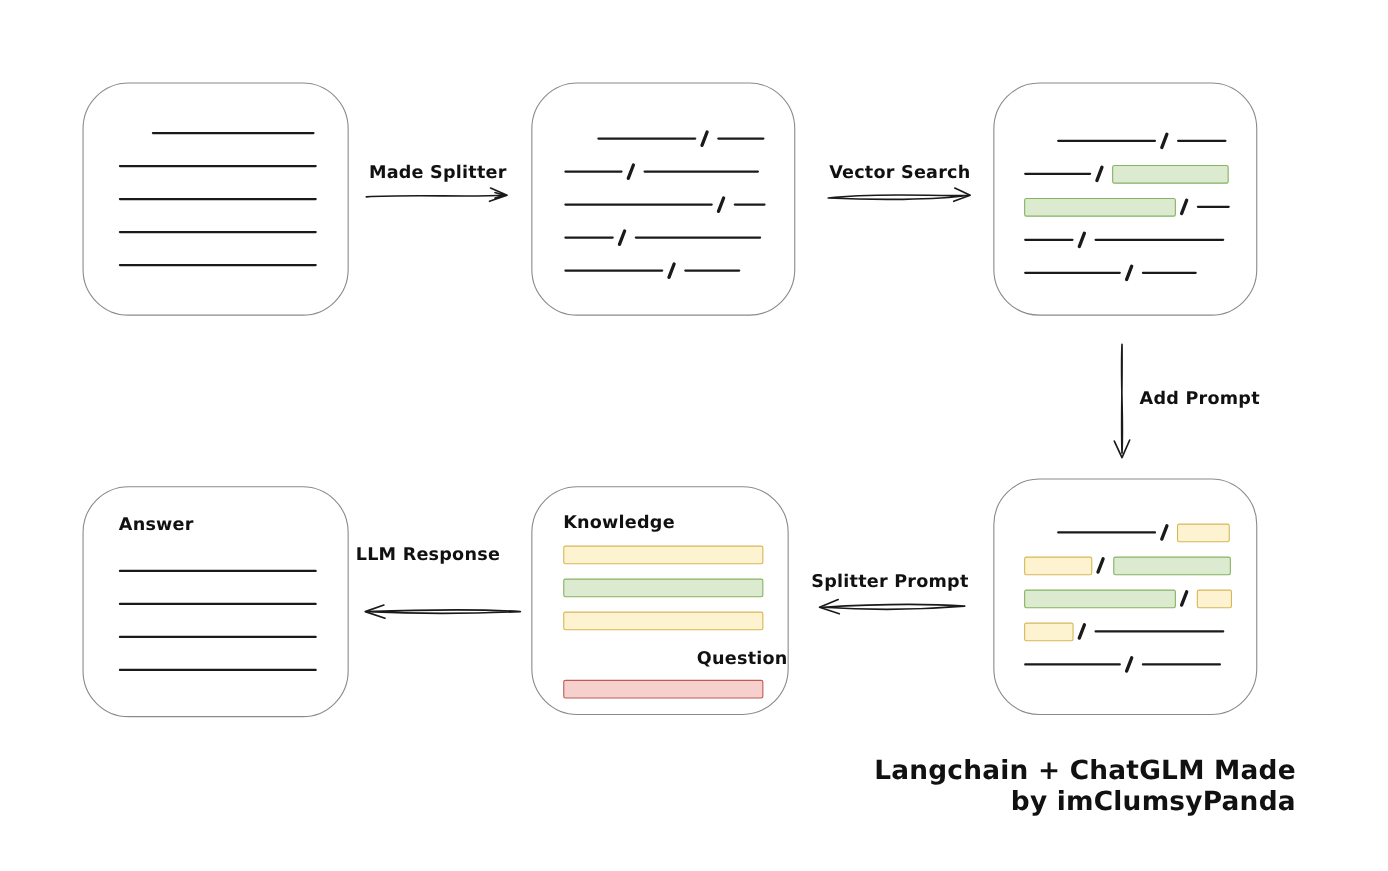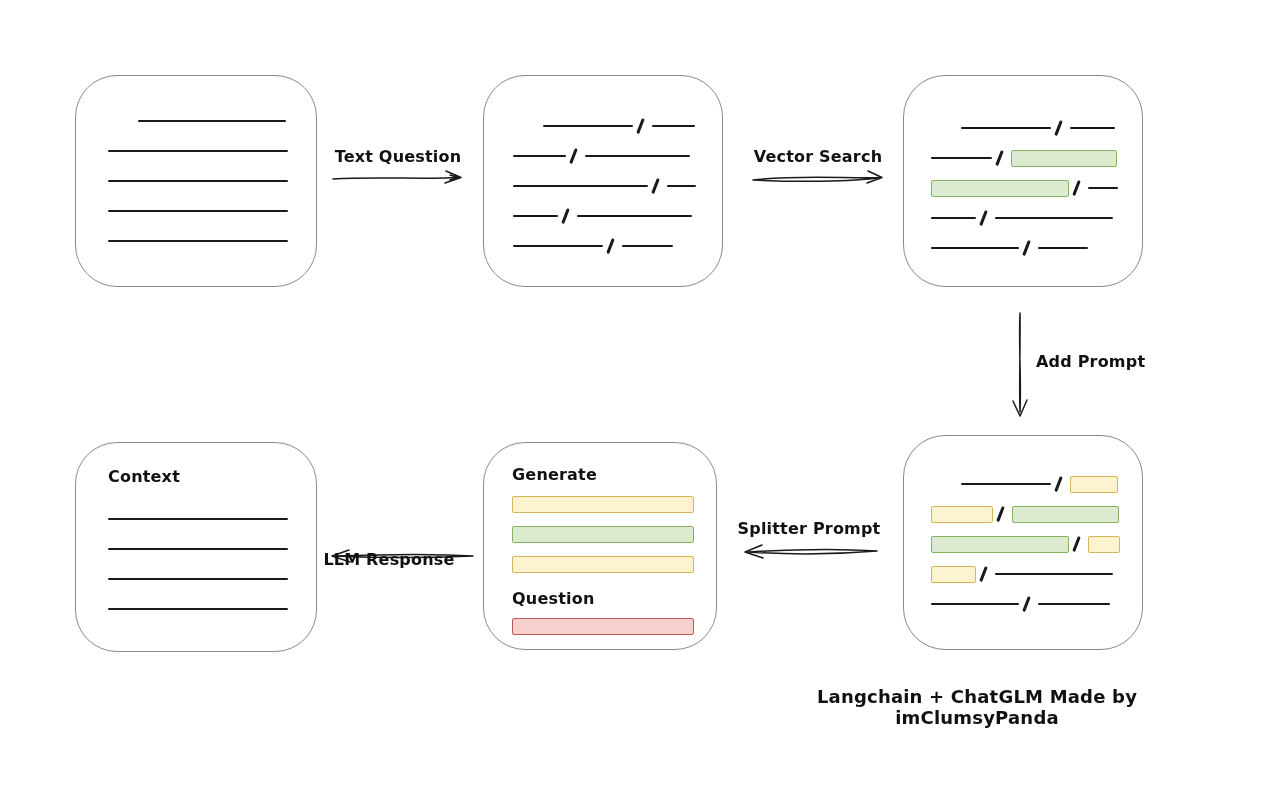--- a/index.html
+++ b/index.html
@@ -34,32 +34,32 @@
   .seg.line  { height: 2px; background: var(--stroke, #1a1a1a); border-radius: 1px; }
   .seg.slash {
     width: 2.6px; height: 16px; background: var(--stroke, #1a1a1a);
     border-radius: 2px; transform: rotate(21deg); margin: 0 10px 0 6px;
   }
   .seg.green  { height: 17px; background: var(--green-fill, #dcead0);  border: 1.4px solid var(--green-border, #84b361);  border-radius: 2px; box-sizing: border-box; }
   .seg.yellow { height: 17px; background: var(--yellow-fill, #fdf3d1); border: 1.4px solid var(--yellow-border, #d7b755); border-radius: 2px; box-sizing: border-box; }
   .seg.red    { height: 17px; background: var(--red-fill, #f6d0cd);    border: 1.4px solid var(--red-border, #c05a56);    border-radius: 2px; box-sizing: border-box; }
 
   .box-label { font-size: 16px; font-weight: bold; height: 24px; line-height: 24px; letter-spacing: .2px; }
-  .box-prompt .box-label.second { margin-top: 8px; }
+  .box-prompt .box-label.second { margin-top: 8px; text-align: right; }
 
   
   .arrow { position: absolute; color: var(--stroke, #1a1a1a); }
   .arrow svg path { stroke: currentColor; stroke-width: 1.5; fill: none; stroke-linecap: round; stroke-linejoin: round; }
   .arrow-label {
     position: absolute; font-size: 16px; font-weight: bold; letter-spacing: .2px;
     text-align: center; white-space: nowrap;
   }
   .caption {
     position: absolute; left: 776px; top: 686px; width: 402px;
-    text-align: center; font-size: 18px; font-weight: bold; letter-spacing: .2px;
+    text-align: right; font-size: 24px; font-weight: bold; letter-spacing: .2px;
   }
 </style>
 </head>
 <body>
 
 <div id="canvas">
 
   <div class="sbox box-document">
     <div>
         <div class="row">
@@ -168,42 +168,42 @@
         </div>
         <div class="row">
           <div class="seg line" style="width: 88px;"></div>
           <div class="seg slash"></div>
           <div class="seg line" style="width: 72px;"></div>
         </div>
       </div>
   </div>
 
   <div class="sbox box-prompt">
-    <div class="box-label">Generate</div>
+    <div class="box-label">Knowledge</div>
     <div style="margin-top:2px;">
         <div class="row">
           <div class="seg yellow" style="width: 182px;"></div>
         </div>
         <div class="row">
           <div class="seg green" style="width: 182px;"></div>
         </div>
         <div class="row">
           <div class="seg yellow" style="width: 182px;"></div>
         </div>
       </div>
     <div class="box-label second">Question</div>
     <div>
         <div class="row">
           <div class="seg red" style="width: 182px;"></div>
         </div>
       </div>
   </div>
 
   <div class="sbox box-answer">
-    <div class="box-label">Context</div>
+    <div class="box-label">Answer</div>
     <div style="margin-top:15px;">
         <div class="row">
           <div class="seg line" style="width: 180px;"></div>
         </div>
         <div class="row">
           <div class="seg line" style="width: 180px;"></div>
         </div>
         <div class="row">
           <div class="seg line" style="width: 180px;"></div>
         </div>
@@ -212,21 +212,21 @@
         </div>
       </div>
   </div>
 
   <div class="arrow" style="left:330px; top:167px;">
     <svg width="136" height="22" viewBox="0 0 136 22">
       <path d="M3,12 C45,9.5 95,12.5 129,10.5"></path>
       <path d="M116,4 L131,10.5 L115,16 M120,8 L128,10.5 L120,13"></path>
     </svg>
   </div>
-  <div class="arrow-label" style="left:322px; top:147px; width:152px;">Text Question</div>
+  <div class="arrow-label" style="left:322px; top:147px; width:152px;">Made Splitter</div>
 
   <div class="arrow" style="left:750px; top:167px;">
     <svg width="136" height="22" viewBox="0 0 136 22">
       <path d="M3,13 C50,7.5 105,12 131,10.5 C100,15 45,15 3,13"></path>
       <path d="M118,4 L132,10.5 L117,16"></path>
     </svg>
   </div>
   <div class="arrow-label" style="left:742px; top:147px; width:152px;">Vector Search</div>
 
   <div class="arrow" style="left:1010px; top:310px;">
@@ -244,17 +244,17 @@
     </svg>
   </div>
   <div class="arrow-label" style="left:733px; top:519px; width:152px;">Splitter Prompt</div>
 
   <div class="arrow" style="left:328px; top:545px;">
     <svg width="148" height="22" viewBox="0 0 148 22">
       <path d="M145,11 C100,8 50,9.5 6,11 C60,13.5 110,12.5 145,11"></path>
       <path d="M21,5 L4,11 L22,17"></path>
     </svg>
   </div>
-  <div class="arrow-label" style="left:314px; top:550px; width:150px;">LLM Response</div>
+  <div class="arrow-label" style="left:314px; top:494px; width:150px;">LLM Response</div>
 
   <div class="caption">Langchain + ChatGLM Made by imClumsyPanda</div>
 
 </div>
 
 </body></html>

